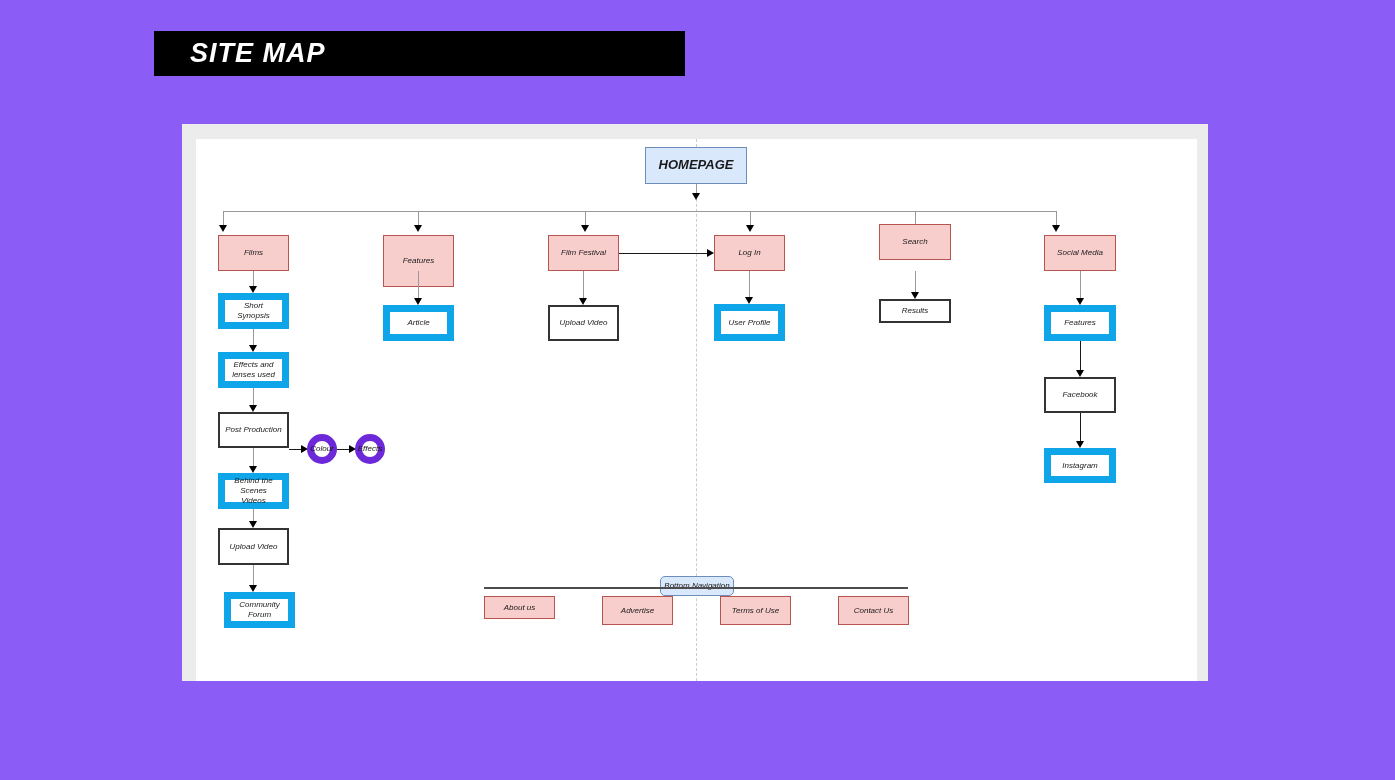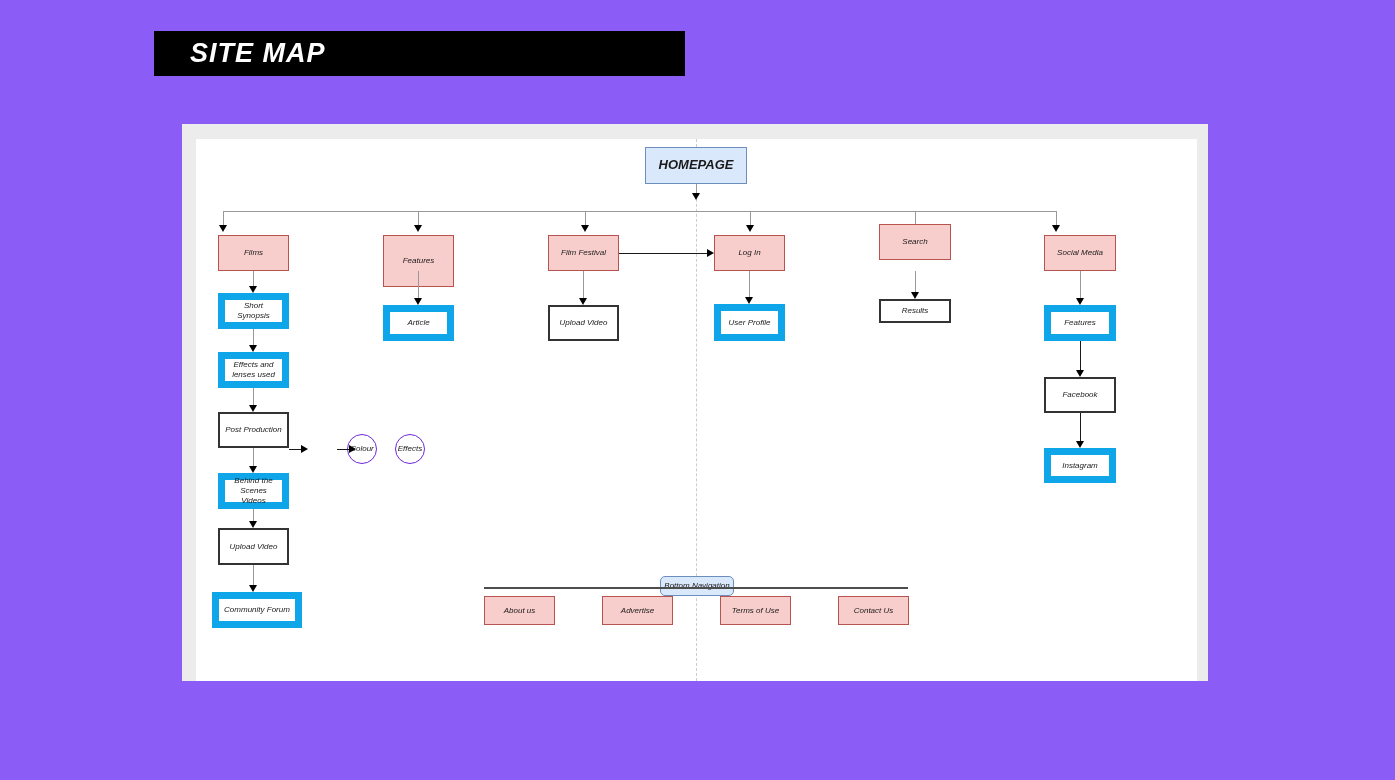--- a/index.html
+++ b/index.html
@@ -11,21 +11,21 @@
   .canvas{position:absolute;left:182px;top:124px;width:1026px;height:557px;background:#ececec;}
   .sheet{position:absolute;left:196px;top:139px;width:1001px;height:542px;background:#ffffff;}
   .dashed-center{position:absolute;left:696px;top:139px;height:542px;width:0;
                  border-left:1px dashed #cccccc;}
   .node{position:absolute;box-sizing:border-box;display:flex;align-items:center;justify-content:center;
         text-align:center;font-size:8px;color:#1a1a1a;line-height:1.25;padding:2px;}
   .pink{background:#f8cecc;border:1px solid #b85450;}
   .blue{background:#dae8fc;border:1px solid #6c8ebf;}
   .white{background:#ffffff;border:7px solid #0ea5e9;}
   .w2{border:2px solid #333333;}
-  .circle{background:#ffffff;border:1px solid #6d28d9;border-radius:50%;margin-left:40px;}
+  .circle{background:#ffffff;border:7px solid #6d28d9;border-radius:50%;}
   .rounded{border-radius:5px;margin-top:12px;}
   .bold{font-weight:bold;font-size:13px;}
   .vline{position:absolute;width:1px;background:#999999;}
   .hline{position:absolute;height:1px;background:#999999;}
   .dark{background:#1a1a1a;}
   .thick{height:2px;background:#4d4d4d;}
   .ah-d{position:absolute;width:0;height:0;border-left:4px solid transparent;
         border-right:4px solid transparent;border-top:7px solid #000000;}
   .ah-r{position:absolute;width:0;height:0;border-top:4px solid transparent;
         border-bottom:4px solid transparent;border-left:7px solid #000000;}
@@ -83,21 +83,21 @@
   <div class="vline" style="left:253px;top:509px;height:12px"></div>
   <div class="ah-d" style="left:249px;top:521px"></div>
   <div class="vline" style="left:253px;top:565px;height:20px"></div>
   <div class="ah-d" style="left:249px;top:585px"></div>
 
   <div class="node white" style="left:218px;top:293px;width:71px;height:36px">Short Synopsis</div>
   <div class="node white" style="left:218px;top:352px;width:71px;height:36px">Effects and lenses used</div>
   <div class="node white w2" style="left:218px;top:412px;width:71px;height:36px">Post Production</div>
   <div class="node white" style="left:218px;top:473px;width:71px;height:36px">Behind the Scenes Videos</div>
   <div class="node white w2" style="left:218px;top:528px;width:71px;height:37px">Upload Video</div>
-  <div class="node white" style="left:212px;top:592px;width:90px;height:36px">Community Forum</div>
+  <div class="node white" style="left:224px;top:592px;width:71px;height:36px">Community Forum</div>
 
   <div class="hline dark" style="left:289px;top:449px;width:12px"></div>
   <div class="ah-r" style="left:301px;top:445px"></div>
   <div class="node circle" style="left:307px;top:434px;width:30px;height:30px">Colour</div>
   <div class="hline dark" style="left:337px;top:449px;width:12px"></div>
   <div class="ah-r" style="left:349px;top:445px"></div>
   <div class="node circle" style="left:355px;top:434px;width:30px;height:30px">Effects</div>
 
   <div class="vline" style="left:418px;top:271px;height:27px"></div>
   <div class="ah-d" style="left:414px;top:298px"></div>
@@ -120,18 +120,18 @@
   <div class="node white" style="left:1044px;top:305px;width:72px;height:36px">Features</div>
   <div class="vline dark" style="left:1080px;top:341px;height:29px"></div>
   <div class="ah-d" style="left:1076px;top:370px"></div>
   <div class="node white w2" style="left:1044px;top:377px;width:72px;height:36px">Facebook</div>
   <div class="vline dark" style="left:1080px;top:413px;height:28px"></div>
   <div class="ah-d" style="left:1076px;top:441px"></div>
   <div class="node white" style="left:1044px;top:448px;width:72px;height:35px">Instagram</div>
 
   <div class="node blue rounded" style="left:660px;top:564px;width:74px;height:20px">Bottom Navigation</div>
   <div class="hline thick" style="left:484px;top:587px;width:424px"></div>
-  <div class="node pink" style="left:484px;top:596px;width:71px;height:29px">About us</div>
+  <div class="node pink" style="left:484px;top:596px;width:71px;height:23px">About us</div>
   <div class="node pink" style="left:602px;top:596px;width:71px;height:29px">Advertise</div>
   <div class="node pink" style="left:720px;top:596px;width:71px;height:29px">Terms of Use</div>
   <div class="node pink" style="left:838px;top:596px;width:71px;height:29px">Contact Us</div>
 
 </div>
 
 </body></html>

